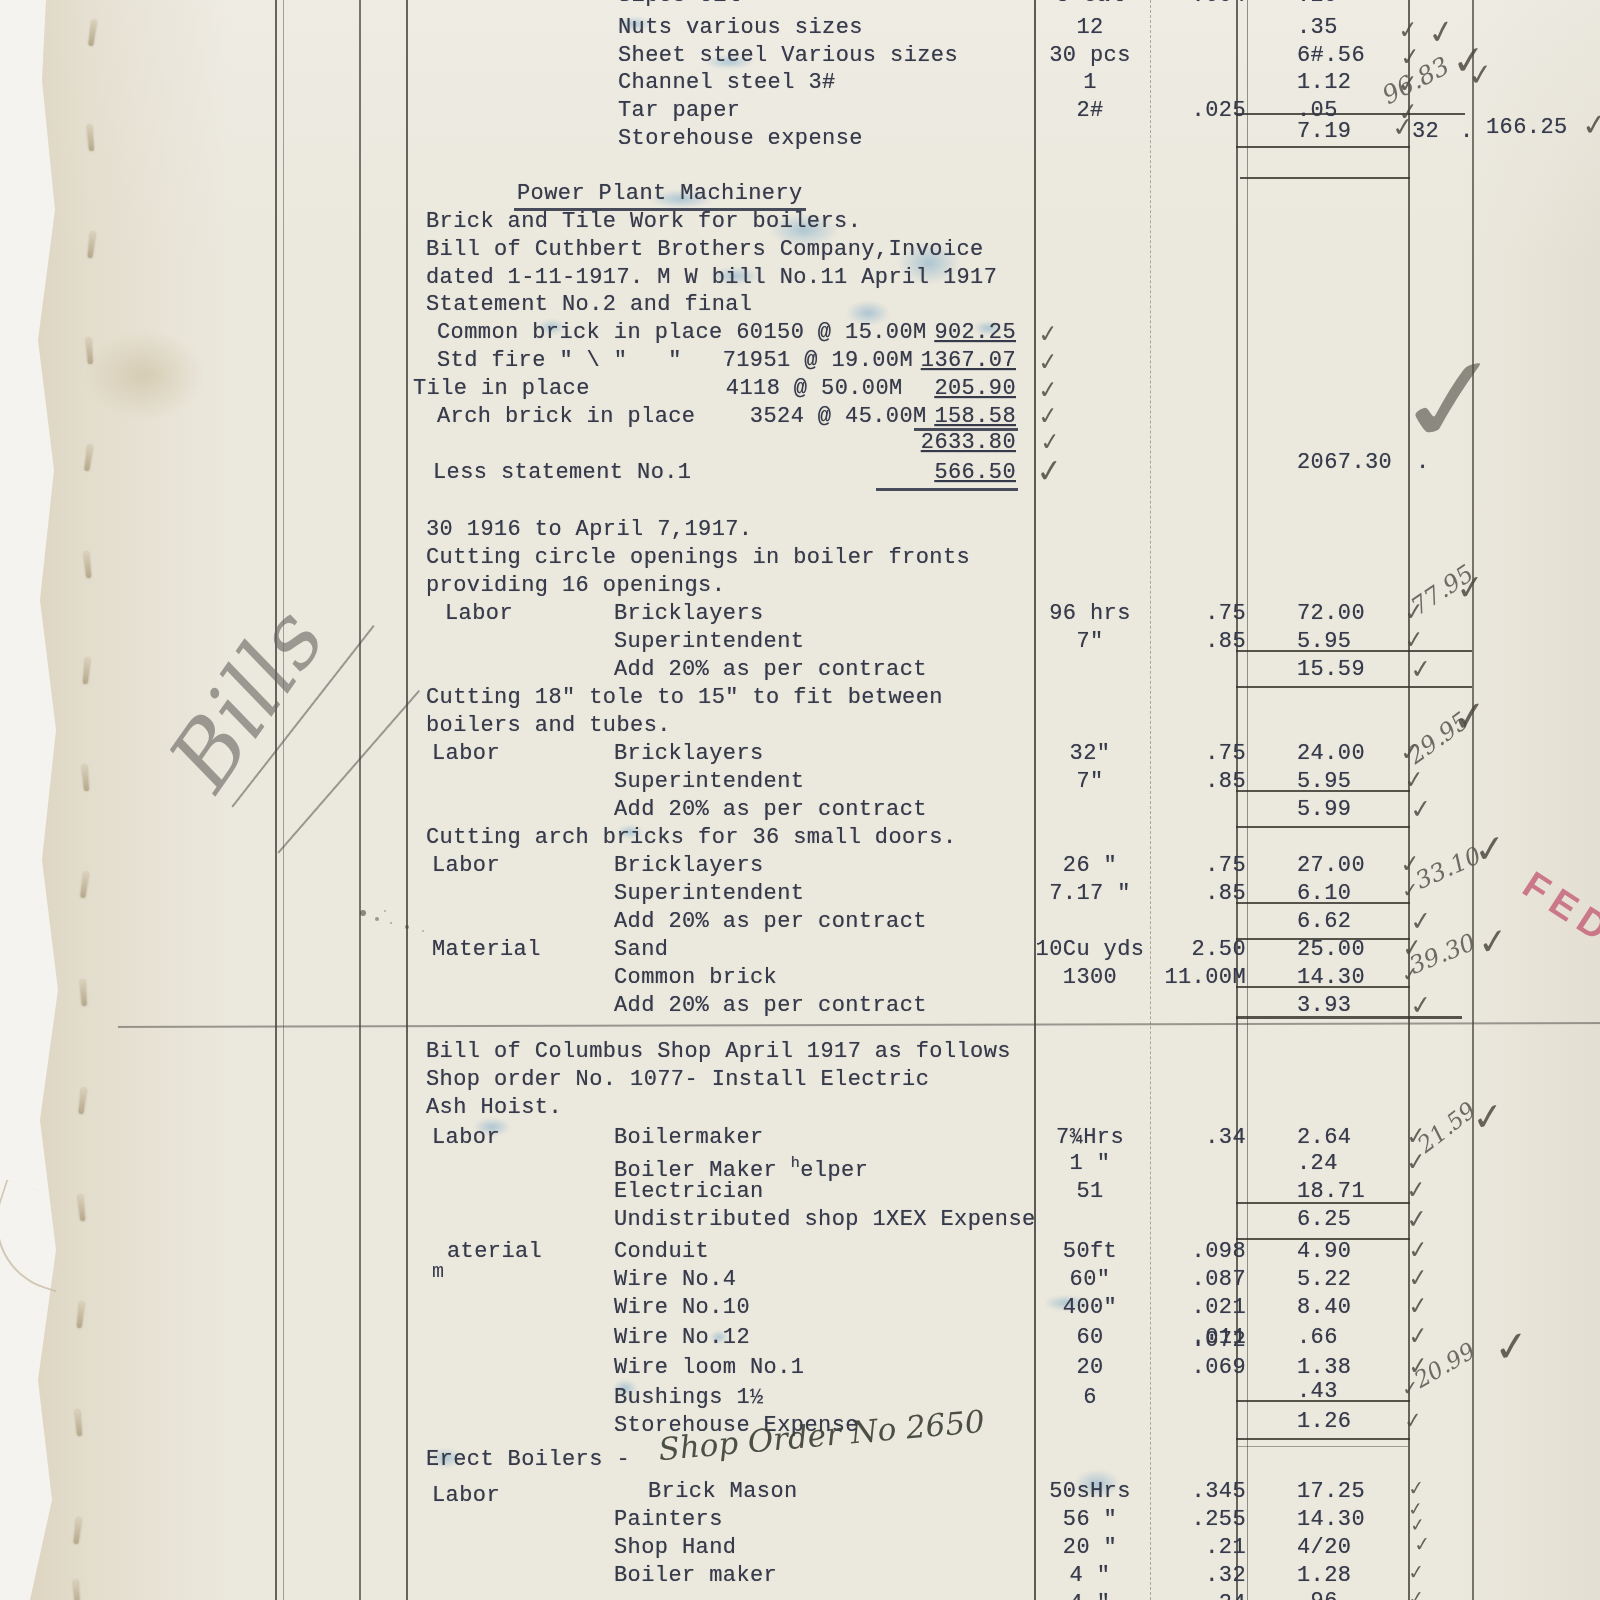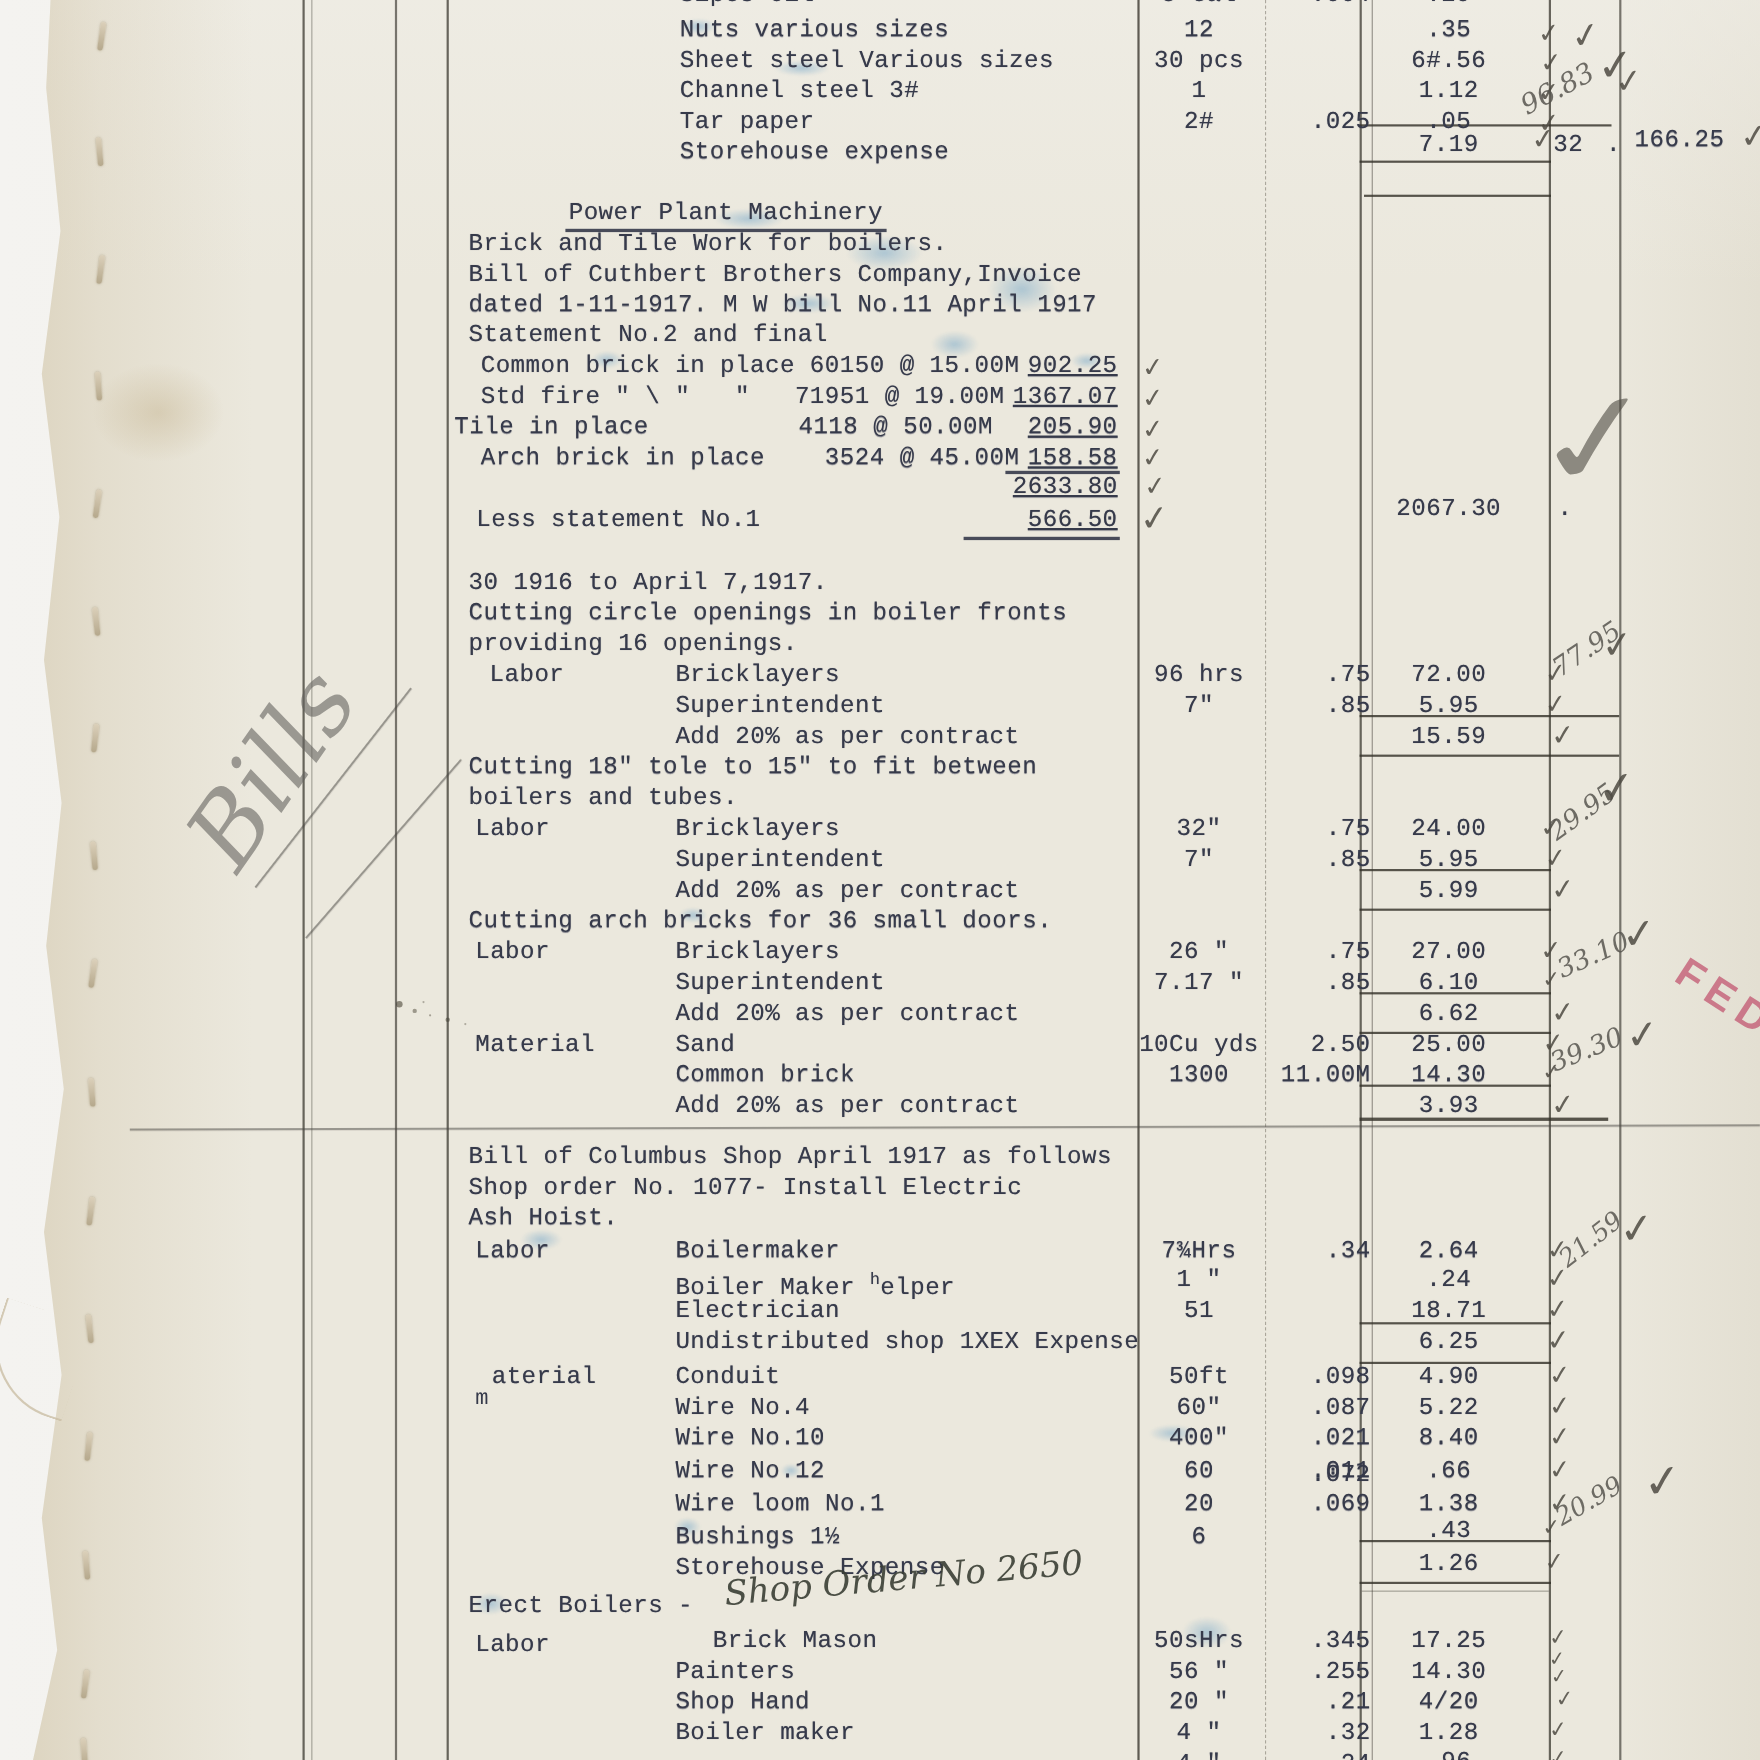--- a/index.html
+++ b/index.html
@@ -7,21 +7,21 @@
   .paper{position:absolute;left:0;top:0;width:1600px;height:1600px;
     background:
       linear-gradient(90deg, rgba(186,165,122,.34) 0px, rgba(186,165,122,.16) 90px, rgba(186,165,122,0) 230px),
       linear-gradient(180deg, rgba(240,238,231,.6) 0, rgba(0,0,0,0) 260px),
       linear-gradient(270deg, rgba(170,158,130,.12) 0, rgba(0,0,0,0) 140px),
       #ebe8dd;
     clip-path: polygon(46px 0, 1600px 0, 1600px 1600px, 30px 1600px, 52px 1500px, 38px 1380px, 56px 1250px, 40px 1120px, 58px 990px, 42px 860px, 56px 730px, 40px 600px, 54px 470px, 38px 340px, 55px 210px, 42px 80px);}
   .t{position:absolute;font-family:"Liberation Mono",monospace;font-size:22px;line-height:24px;letter-spacing:.4px;color:#363a4a;white-space:pre;text-shadow:0 .3px .7px rgba(40,44,70,.55);}
   .qty{left:1030px;width:120px;text-align:center;}
   .rate{left:1128px;width:118px;text-align:right;}
-  .amt{left:1236px;width:162px;text-align:center;font-family:Liberation Mono, monospace;}
+  .amt{left:1297px;width:162px;text-align:left;font-family:Liberation Mono, monospace;}
   .amt2{left:854px;width:162px;text-align:right;text-decoration:underline;}
   .chk{position:absolute;font-family:"DejaVu Sans",sans-serif;color:rgba(78,74,66,.85);transform:rotate(-6deg);font-size:24px;line-height:1;}
   .hw{position:absolute;font-family:"DejaVu Serif",serif;font-style:italic;color:rgba(87,85,79,.85);line-height:1;white-space:pre;}
   .vl{position:absolute;top:0;height:1600px;background:#45423a;}
   .hr{position:absolute;background:rgba(52,50,42,.82);height:2px;}
   .ul{position:absolute;background:rgba(54,58,74,.9);height:3px;}
   .smudge{position:absolute;background:radial-gradient(closest-side,rgba(88,150,195,.42),rgba(88,150,195,0) 72%);filter:blur(1px);}
   .stitch{position:absolute;width:5px;height:26px;border-radius:3px;background:linear-gradient(#dbd0ba,#b5a88c);box-shadow:0 0 2px rgba(120,100,60,.5);}
   .pline{position:absolute;height:2px;background:rgba(70,68,64,.5);filter:blur(.4px);}
   .stain{position:absolute;border-radius:50%;}

